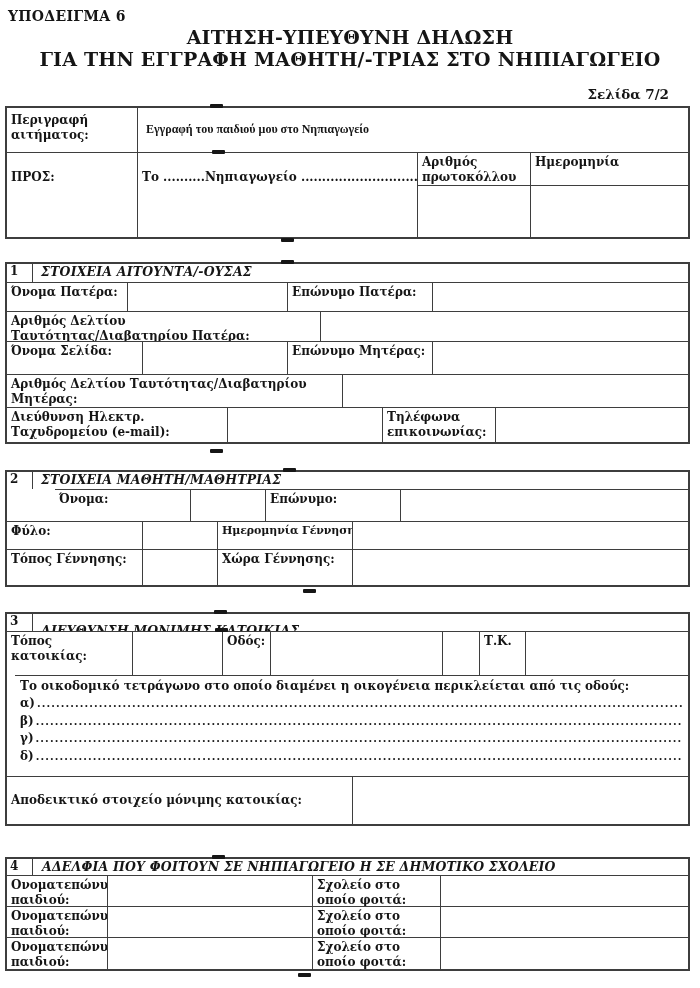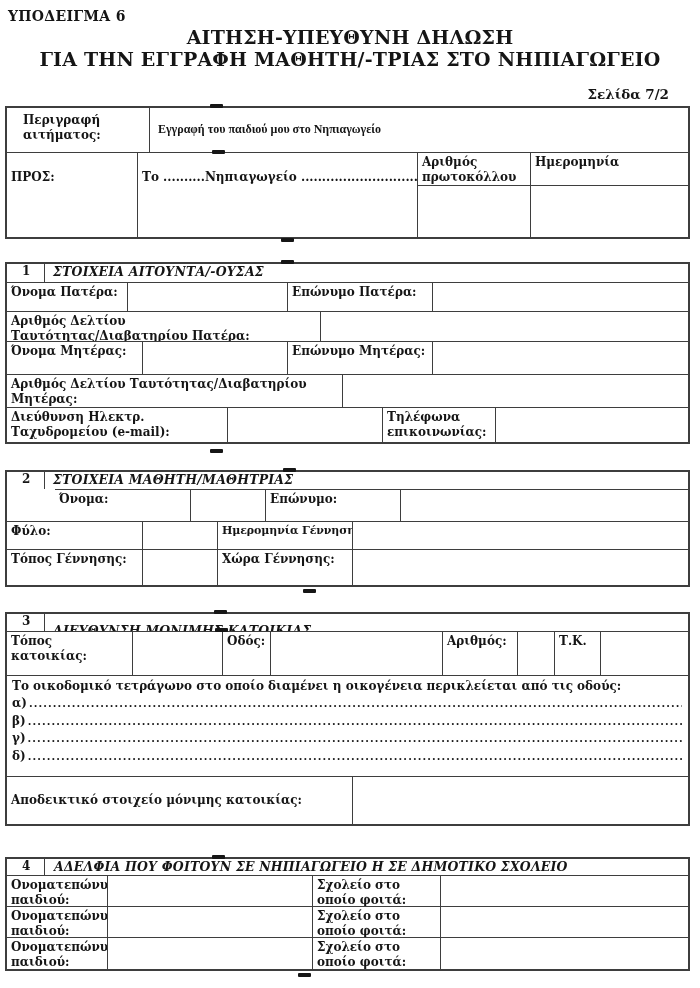--- a/index.html
+++ b/index.html
@@ -12,21 +12,21 @@
   body{font-family:"DejaVu Serif","Liberation Serif",serif;color:var(--ink);}
   #page{position:relative;width:700px;height:988px;background:var(--paper);overflow:hidden;}
 
   .model{position:absolute;top:8px;left:8px;font-size:14px;font-weight:700;letter-spacing:.3px;}
   .titles{position:absolute;top:26px;left:0;width:100%;text-align:center;font-weight:700;}
   .titles div{font-size:19px;line-height:22px;letter-spacing:.2px;}
   .pagenum{position:absolute;top:86px;right:31px;font-size:13.5px;font-weight:700;}
 
   .tbl{position:absolute;left:5px;width:685px;border:2px solid var(--line);background:var(--paper);}
   .row{display:flex;border-top:1.5px solid var(--line);align-items:stretch;}
-  .row.first{border-top:none;margin-left:12px;}
+  .row.first{border-top:none;}
   .cell{border-left:1.5px solid var(--line);padding:2px 4px;font-size:12px;font-weight:700;
         line-height:1.28;white-space:pre;overflow:hidden;}
   .cell.cfirst{border-left:none;}
   .cell.grow{flex:1 1 auto;}
   .tight{font-size:11px;letter-spacing:-.1px;}
 
   .sec-num{width:25px;flex:0 0 25px;padding-left:3px;}
   .sec-title{padding-left:8px;font-size:12.5px;letter-spacing:.2px;font-style:italic;}
 
   
@@ -91,21 +91,21 @@
       <div class="cell" style="flex:0 0 160px;"></div>
       <div class="cell" style="flex:0 0 145px;">Επώνυμο Πατέρα:</div>
       <div class="cell grow"></div>
     </div>
     <div class="row" style="height:30px;">
       <div class="cell cfirst" style="flex:0 0 313px;">Αριθμός Δελτίου
 Ταυτότητας/Διαβατηρίου Πατέρα:</div>
       <div class="cell grow"></div>
     </div>
     <div class="row" style="height:33px;">
-      <div class="cell cfirst" style="flex:0 0 135px;">Όνομα Μητέρας:</div>
+      <div class="cell cfirst" style="flex:0 0 135px;">Όνομα Σελίδα:</div>
       <div class="cell" style="flex:0 0 145px;"></div>
       <div class="cell" style="flex:0 0 145px;">Επώνυμο Μητέρας:</div>
       <div class="cell grow"></div>
     </div>
     <div class="row" style="height:33px;">
       <div class="cell cfirst" style="flex:0 0 335px;">Αριθμός Δελτίου Ταυτότητας/Διαβατηρίου
 Μητέρας:</div>
       <div class="cell grow"></div>
     </div>
     <div class="row" style="height:35px;">
@@ -147,26 +147,25 @@
     <div class="row first" style="height:17px;">
       <div class="cell cfirst sec-num" style="padding-top:0;">3</div>
       <div class="cell grow sec-title" style="padding-top:9px;">ΔΙΕΥΘΥΝΣΗ ΜΟΝΙΜΗΣ ΚΑΤΟΙΚΙΑΣ</div>
     </div>
     <div class="row" style="height:44px;">
       <div class="cell cfirst" style="flex:0 0 125px;">Τόπος
 κατοικίας:</div>
       <div class="cell" style="flex:0 0 90px;"></div>
       <div class="cell" style="flex:0 0 48px;">Οδός:</div>
       <div class="cell" style="flex:0 0 172px;"></div>
-      <div class="cell" style="flex:0 0 75px;">Αριθμός:</div>
       <div class="cell" style="flex:0 0 37px;"></div>
       <div class="cell" style="flex:0 0 46px;">Τ.Κ.</div>
       <div class="cell grow"></div>
     </div>
-    <div class="row" style="height:101px;">
+    <div class="row" style="height:101px;margin-left:8px;">
       <div class="cell cfirst grow streets" style="padding:3px 6px 0 5px;white-space:normal;">
         <div style="height:17px;white-space:pre;overflow:hidden;">Το οικοδομικό τετράγωνο στο οποίο διαμένει η οικογένεια περικλείεται από τις οδούς:</div>
         <div class="street-line">
           <span class="pfx">α)</span>
           <span class="dots">........................................................................................................................................................................................................................................................</span>
         </div>
         <div class="street-line">
           <span class="pfx">β)</span>
           <span class="dots">........................................................................................................................................................................................................................................................</span>
         </div>

